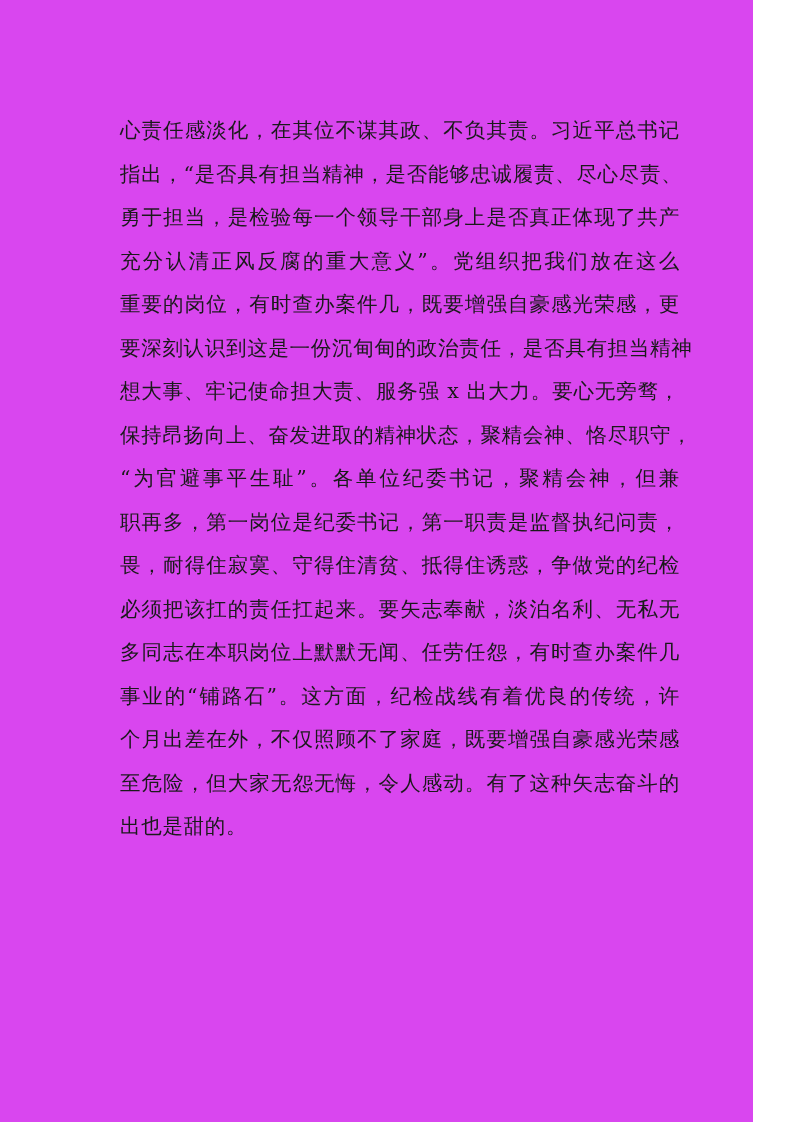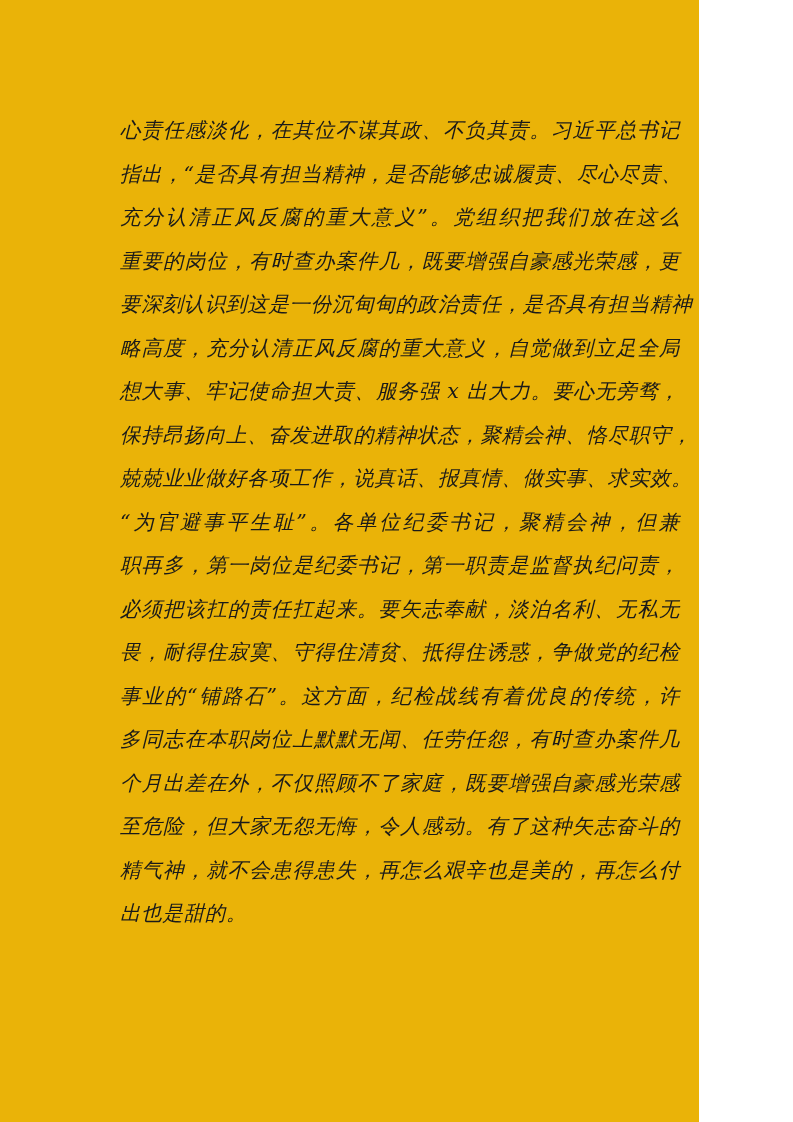--- a/index.html
+++ b/index.html
@@ -10,24 +10,23 @@
     body {
       width: 793px;
       height: 1122px;
       position: relative;
       overflow: hidden;
     }
     .page {
       position: absolute;
       left: 0;
       top: 0;
-      width: 699px;
+      width: 753px;
       height: 1122px;
-      background: #eab308;
-      font-style: italic;
+      background: #d946ef;
     }
     .body-text {
       position: absolute;
       left: 120px;
       top: 109px;
       width: 560px;
       margin: 0;
     }
     .line {
       display: block;
@@ -45,31 +44,29 @@
       text-align-last: left;
     }
   </style>
 </head>
 <body>
 
 <div class="page">
   <div class="body-text">
     <span class="line">心责任感淡化，在其位不谋其政、不负其责。习近平总书记</span>
     <span class="line">指出，“是否具有担当精神，是否能够忠诚履责、尽心尽责、</span>
+    <span class="line">勇于担当，是检验每一个领导干部身上是否真正体现了共产</span>
     <span class="line">充分认清正风反腐的重大意义”。党组织把我们放在这么</span>
     <span class="line">重要的岗位，有时查办案件几，既要增强自豪感光荣感，更</span>
     <span class="line">要深刻认识到这是一份沉甸甸的政治责任，是否具有担当精神</span>
-    <span class="line">略高度，充分认清正风反腐的重大意义，自觉做到立足全局</span>
     <span class="line">想大事、牢记使命担大责、服务强 x 出大力。要心无旁骛，</span>
     <span class="line">保持昂扬向上、奋发进取的精神状态，聚精会神、恪尽职守，</span>
-    <span class="line">兢兢业业做好各项工作，说真话、报真情、做实事、求实效。</span>
     <span class="line">“为官避事平生耻”。各单位纪委书记，聚精会神，但兼</span>
     <span class="line">职再多，第一岗位是纪委书记，第一职责是监督执纪问责，</span>
+    <span class="line">畏，耐得住寂寞、守得住清贫、抵得住诱惑，争做党的纪检</span>
     <span class="line">必须把该扛的责任扛起来。要矢志奉献，淡泊名利、无私无</span>
-    <span class="line">畏，耐得住寂寞、守得住清贫、抵得住诱惑，争做党的纪检</span>
+    <span class="line">多同志在本职岗位上默默无闻、任劳任怨，有时查办案件几</span>
     <span class="line">事业的“铺路石”。这方面，纪检战线有着优良的传统，许</span>
-    <span class="line">多同志在本职岗位上默默无闻、任劳任怨，有时查办案件几</span>
     <span class="line">个月出差在外，不仅照顾不了家庭，既要增强自豪感光荣感</span>
     <span class="line">至危险，但大家无怨无悔，令人感动。有了这种矢志奋斗的</span>
-    <span class="line">精气神，就不会患得患失，再怎么艰辛也是美的，再怎么付</span>
     <span class="line last">出也是甜的。</span>
   </div>
 </div>
 
 </body></html>

